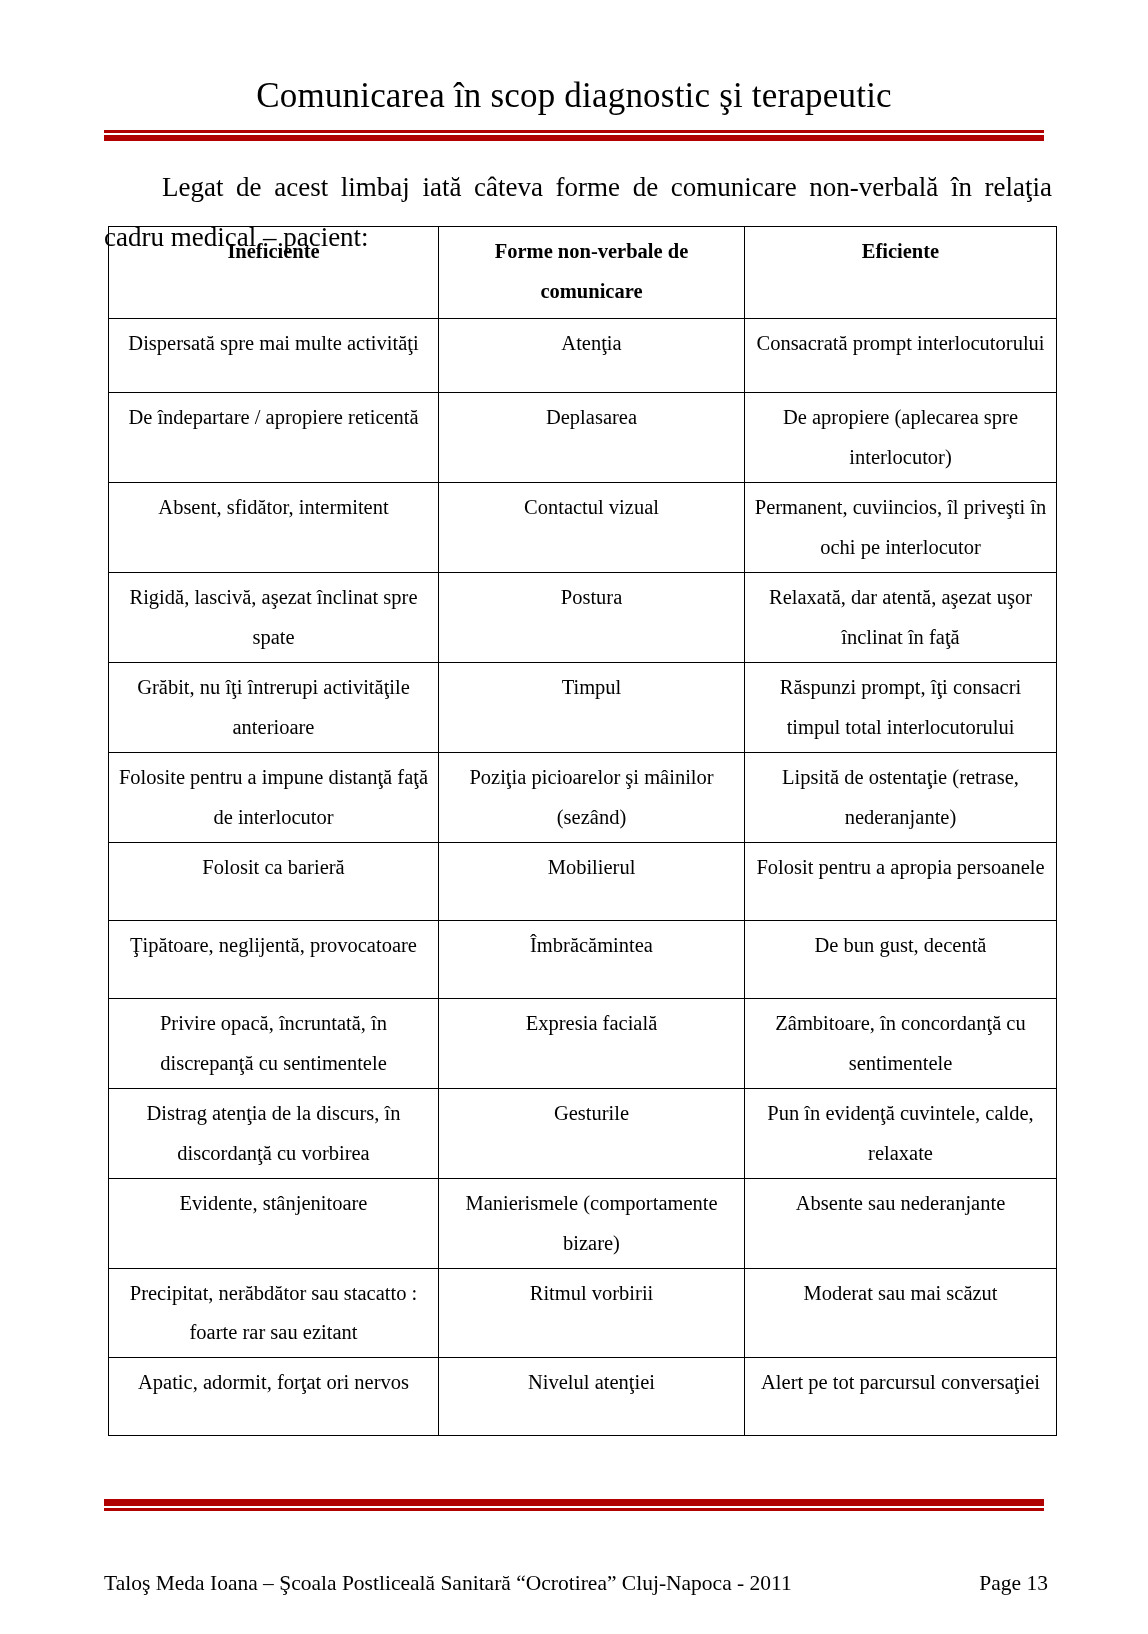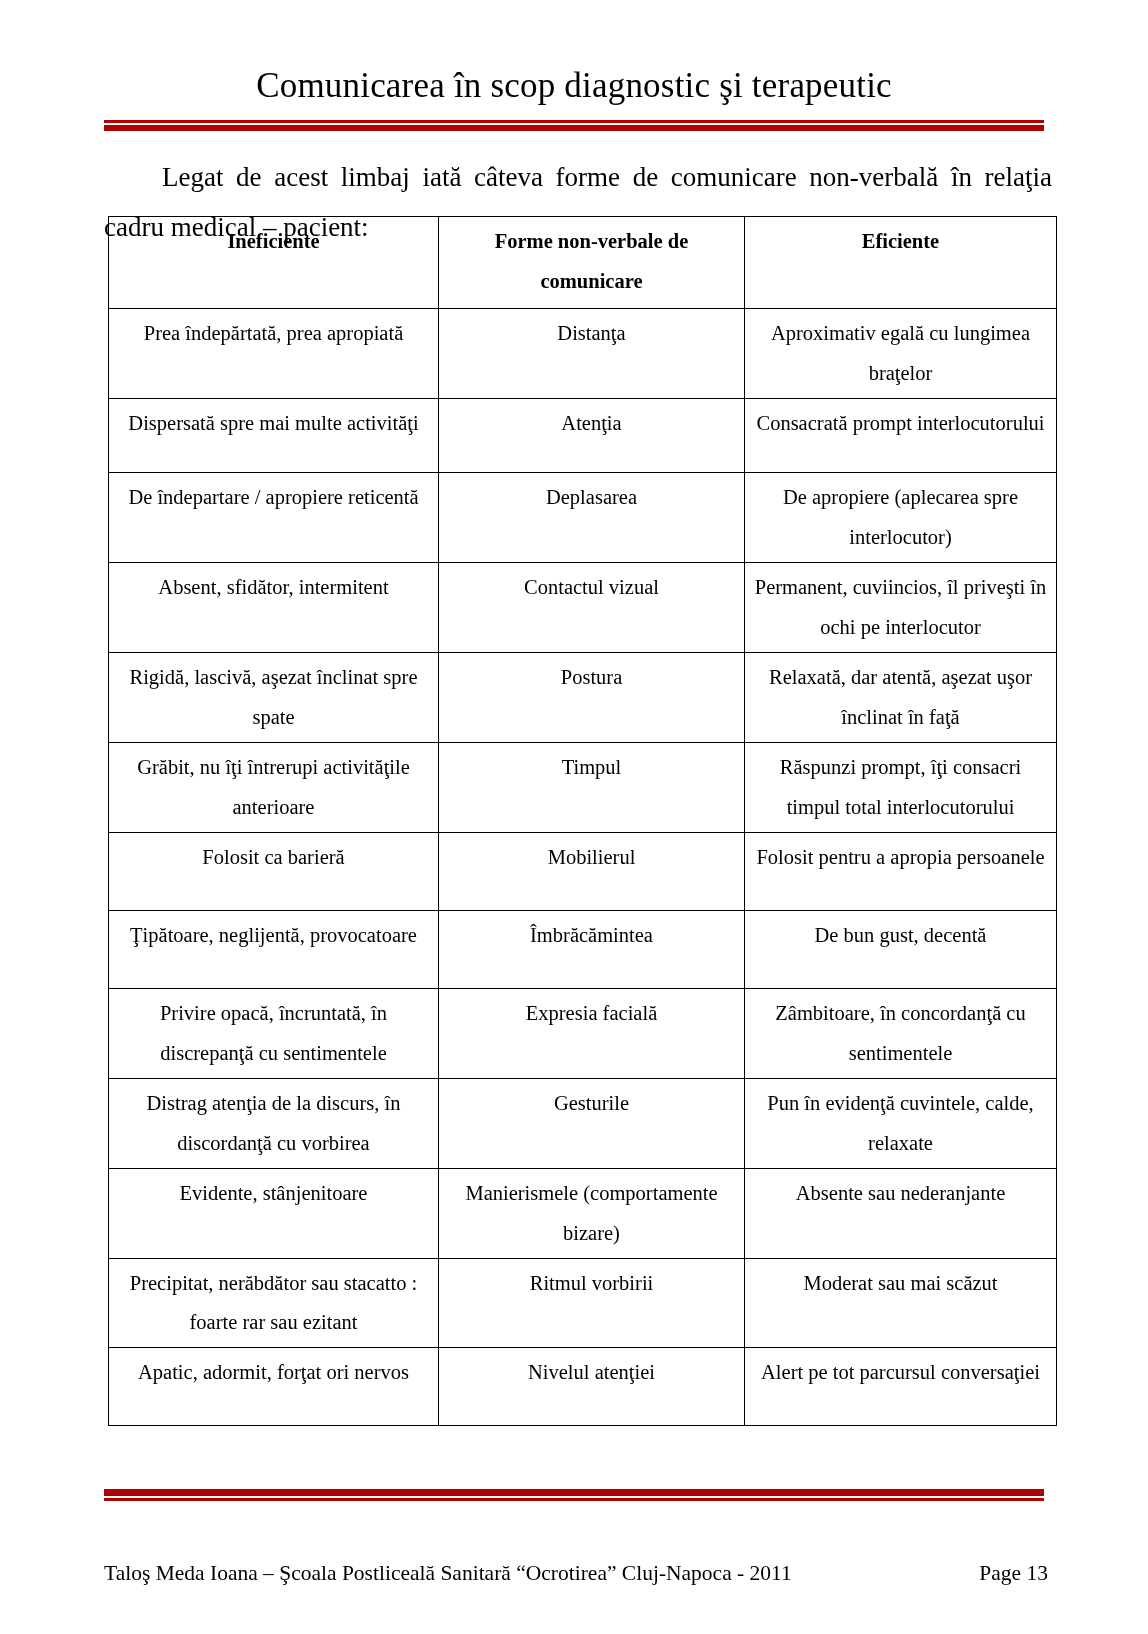--- a/index.html
+++ b/index.html
@@ -21,21 +21,21 @@
     height: 1634px;
     box-sizing: border-box;
   }
 
   
   .doc-title {
     text-align: center;
     font-size: 35px;
     font-weight: normal;
     letter-spacing: 0.2px;
-    margin: 2px;
+    margin: 12px;
     padding-top: 64px;
     line-height: 1.15;
   }
   .hdr-rule {
     margin: 14px 104px 0 104px;
     width: 940px;
   }
   .hdr-rule .thin {
     height: 3px;
     background: #b00000;
@@ -149,25 +149,20 @@
     </colgroup>
     <thead>
       <tr class="h-row">
         <th>Ineficiente</th>
         <th>Forme non-verbale de comunicare</th>
         <th>Eficiente</th>
       </tr>
     </thead>
     <tbody>
       <tr class="r-tall">
-        <td>Prea îndepărtată, prea apropiată</td>
-        <td>Distanţa</td>
-        <td>Aproximativ egală cu lungimea braţelor</td>
-      </tr>
-      <tr class="r-tall">
         <td>Dispersată spre mai multe activităţi</td>
         <td>Atenţia</td>
         <td>Consacrată prompt interlocutorului</td>
       </tr>
       <tr class="r-tall">
         <td>De îndepartare / apropiere reticentă</td>
         <td>Deplasarea</td>
         <td>De apropiere (aplecarea spre interlocutor)</td>
       </tr>
       <tr class="r-tall">
@@ -177,20 +172,25 @@
       </tr>
       <tr class="r-tall">
         <td>Rigidă, lascivă, aşezat înclinat spre spate</td>
         <td>Postura</td>
         <td>Relaxată, dar atentă, aşezat uşor înclinat în faţă</td>
       </tr>
       <tr class="r-tall">
         <td>Grăbit, nu îţi întrerupi activităţile anterioare</td>
         <td>Timpul</td>
         <td>Răspunzi prompt, îţi consacri timpul total interlocutorului</td>
+      </tr>
+      <tr class="r-tall">
+        <td>Folosite pentru a impune distanţă faţă de interlocutor</td>
+        <td>Poziţia picioarelor şi mâinilor (sezând)</td>
+        <td>Lipsită de ostentaţie (retrase, nederanjante)</td>
       </tr>
       <tr class="r-xtall">
         <td>Folosit ca barieră</td>
         <td>Mobilierul</td>
         <td>Folosit pentru a apropia persoanele</td>
       </tr>
       <tr class="r-xtall">
         <td>Ţipătoare, neglijentă, provocatoare</td>
         <td>Îmbrăcămintea</td>
         <td>De bun gust, decentă</td>

